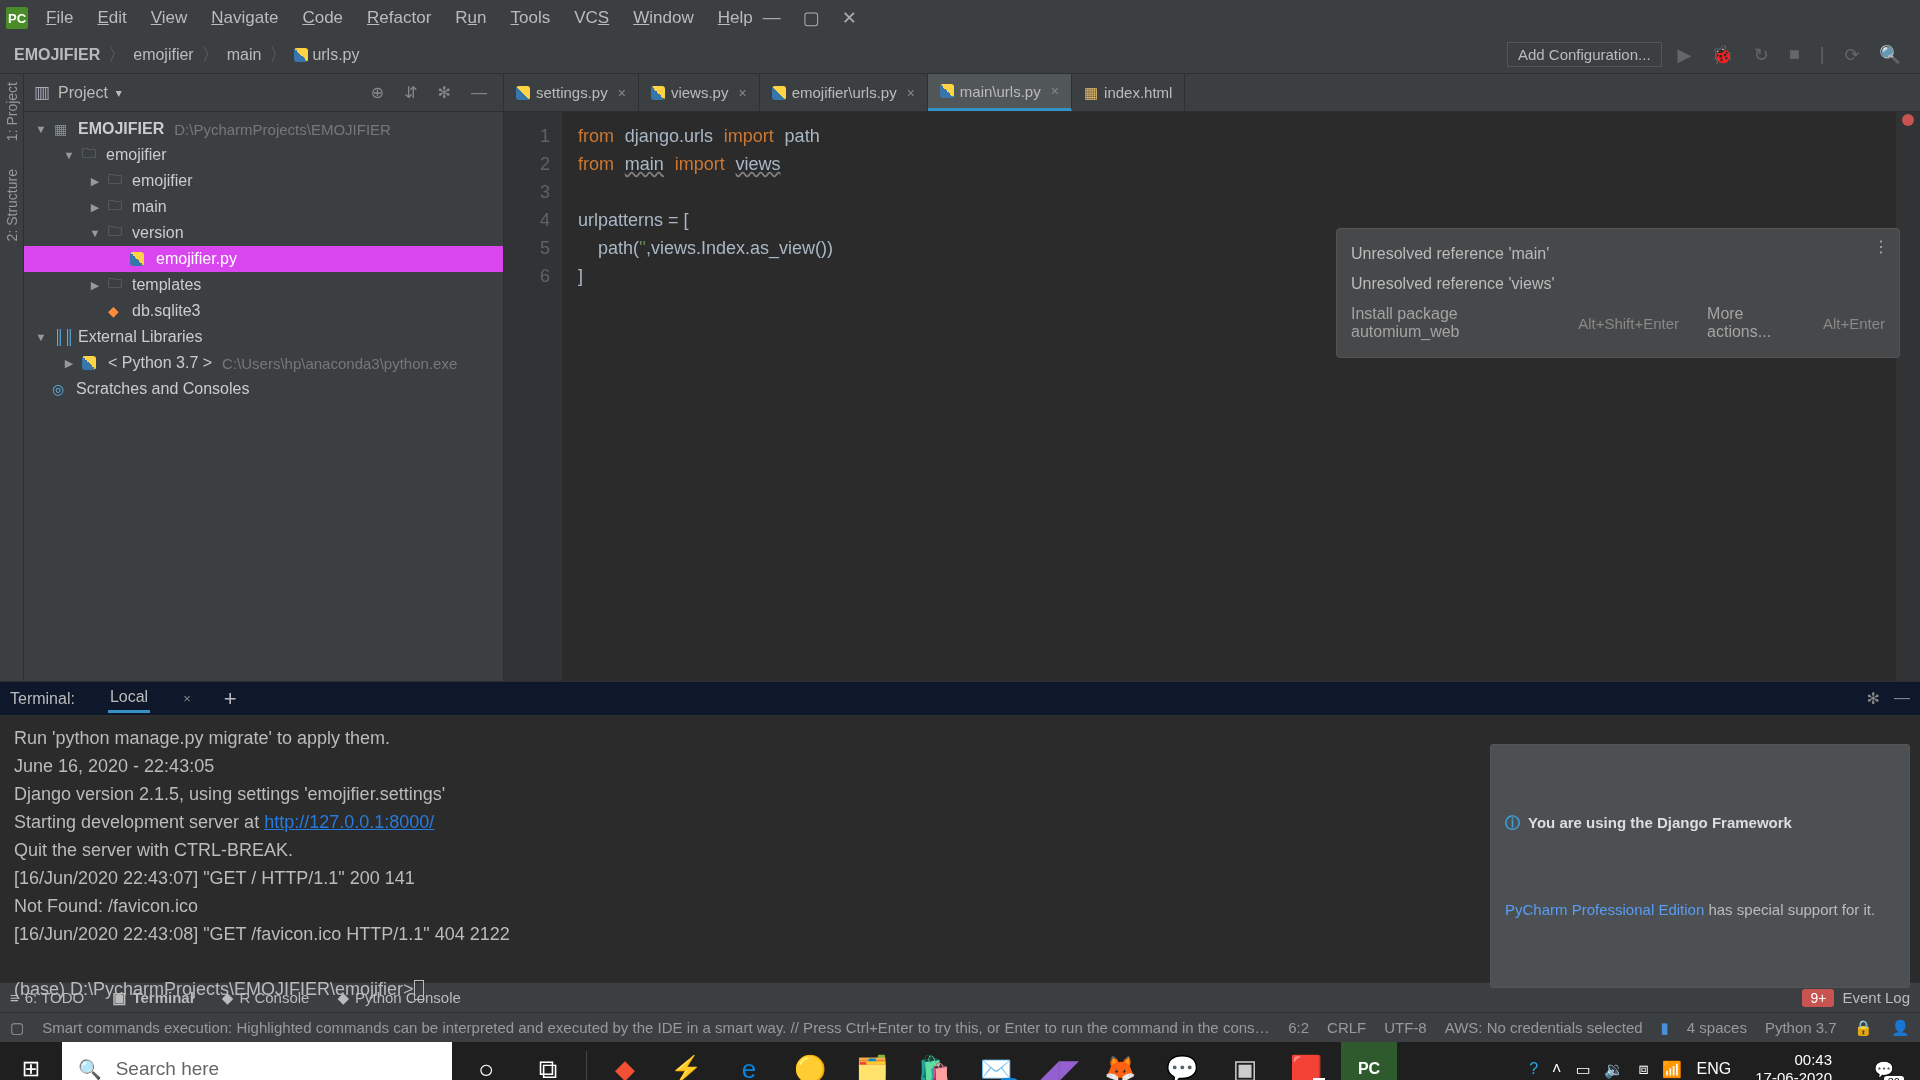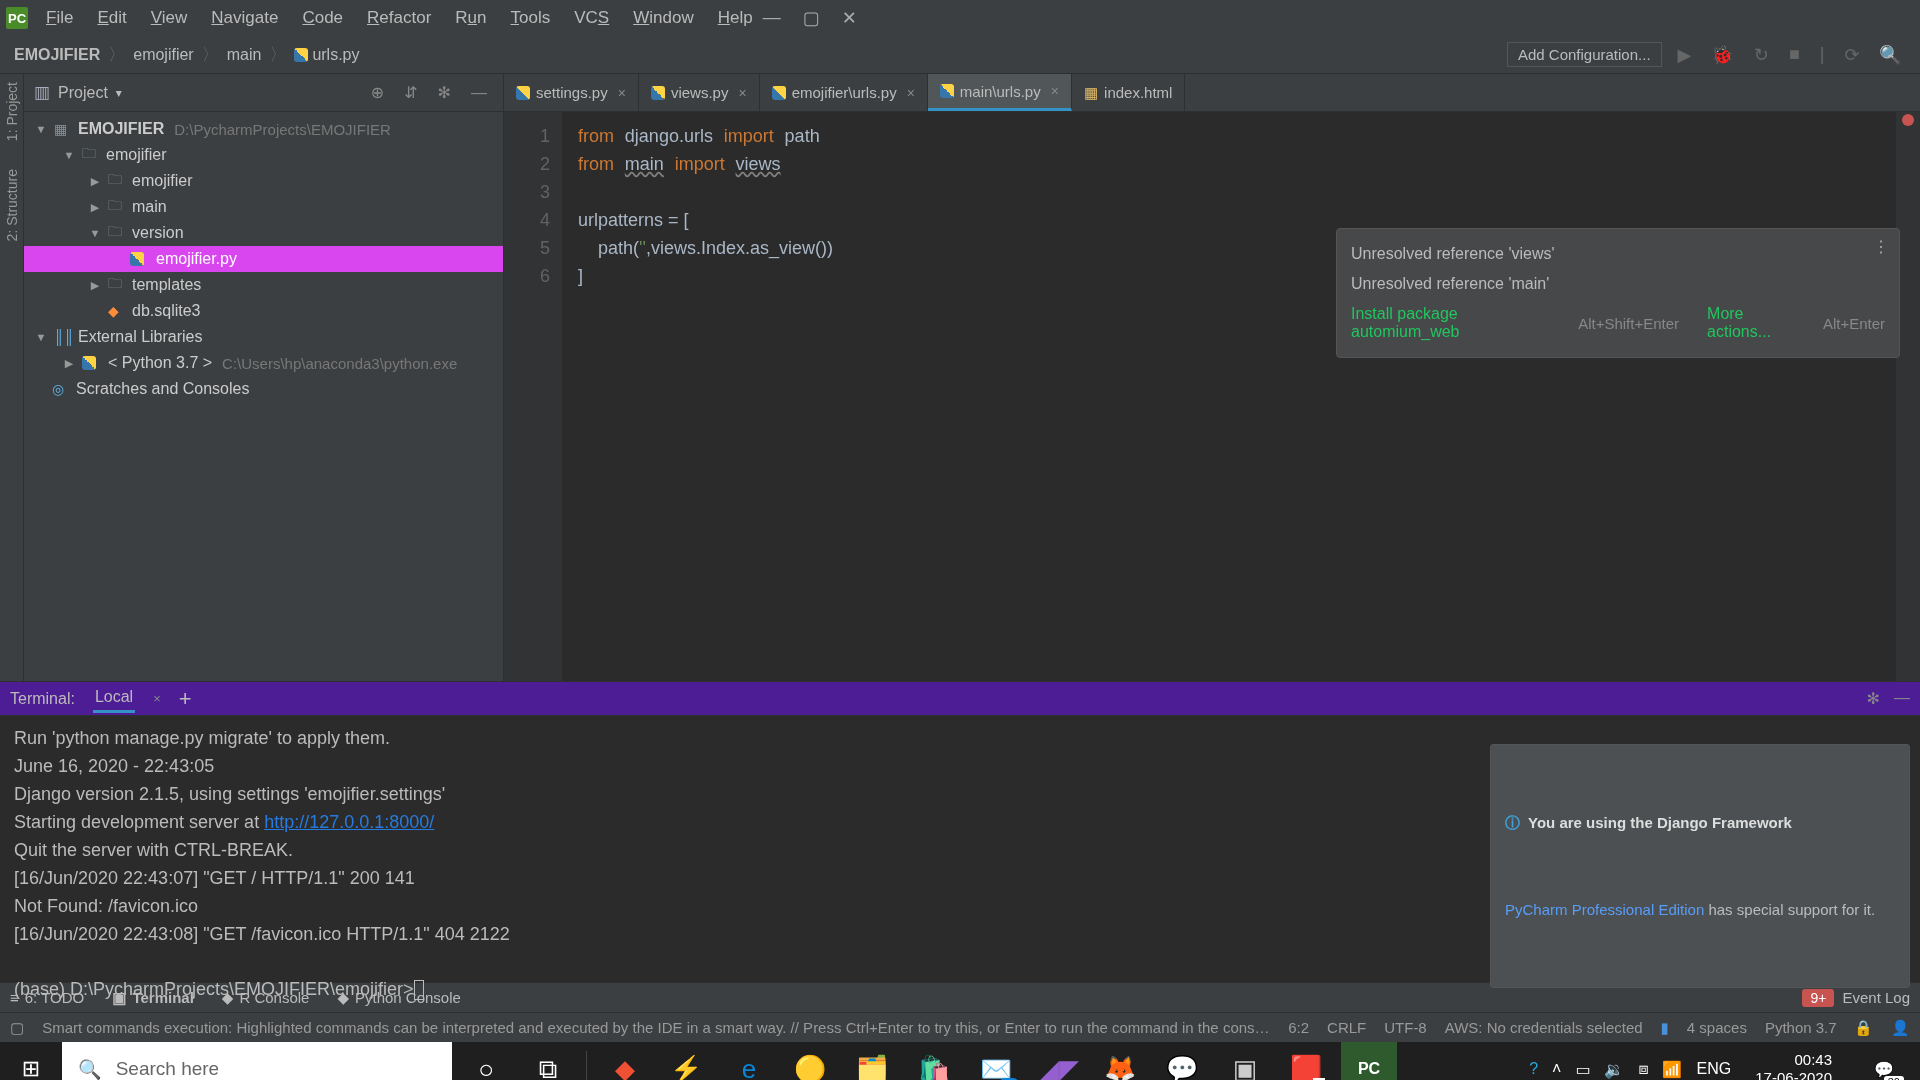--- a/index.html
+++ b/index.html
@@ -46,25 +46,25 @@
 .editor-body { flex:1; display:flex; background:#2b2b2b; position:relative; }
 .gutter { width:58px; background:#313335; color:#606366; text-align:right; padding:10px 12px 0 0; font-family:Consolas,monospace; font-size:18px; line-height:28px; }
 .gutter div { height:28px; }
 .code { flex:1; padding:10px 0 12px 16px; font-family:Consolas,monospace; font-size:18px; line-height:28px; color:#a9b7c6; white-space:pre; }
 .kw { color:#cc7832; } .str { color:#6a8759; }
 .lint { text-decoration:underline wavy #808080; }
 .right-strip { width:24px; background:#313335; position:relative; }
 .right-strip .err { position:absolute; top:2px; left:6px; width:12px; height:12px; background:#c75450; border-radius:50%; }
 .hint-popup { position:absolute; top:154px; right:20px; width:564px; background:#46484a; border:1px solid #555; border-radius:4px; padding:10px 14px; font-size:16px; color:#bbb; z-index:5; }
 .hint-popup .hp-row { padding:6px 0; display:flex; align-items:center; gap:14px;}
-.hint-popup .hp-link { color:#22c55e; cursor:pointer; }
+.hint-popup .hp-link { color:#a3a3a3; cursor:pointer; }
 .hint-popup .hp-short { color:#888; font-size:15px; }
 .hint-popup .hp-menu { position:absolute; top:8px; right:10px; color:#aaa; }
 .terminal-panel { background:#2b2b2b; border-top:1px solid #2d2f30; }
-.term-header { height:34px; background:#4c1d95; display:flex; align-items:center; padding:0 10px; gap:18px; font-size:16px; border-bottom:1px solid #2d2f30;}
+.term-header { height:34px; background:#0f172a; display:flex; align-items:center; padding:0 10px; gap:33px; font-size:16px; border-bottom:1px solid #2d2f30;}
 .term-header .th-label { color:#bbb; }
 .term-header .th-tab { color:#bbb; border-bottom:3px solid #3592c4; padding:4px 2px;}
 .term-header .th-close { color:#888; font-size:13px; }
 .term-header .th-plus { color:#bbb; font-size:22px; }
 .term-header .th-right { margin-left:auto; display:flex; gap:14px; color:#888; }
 .term-body { padding:8px 14px; font-family:Consolas,monospace; font-size:18px; line-height:27px; color:#bbb; height:266px; white-space:pre; position:relative;}
 .term-body a { color:#287bde; text-decoration:underline; }
 .cursor-box { display:inline-block; width:10px; height:20px; border:1px solid #bbb; vertical-align:middle; }
 .django-toast { position:absolute; bottom:-6px; right:10px; width:420px; background:#4c5052; border:1px solid #555; padding:10px 14px; font-size:15px; color:#bbb; border-radius:3px;}
 .django-toast .dt-title { color:#ddd; display:flex; align-items:center; gap:8px; font-weight:600;}
@@ -250,22 +250,22 @@
 <span>urlpatterns = [</span>
 <span>    path(</span><span class="str">''</span><span>,views.Index.as_view())</span>
 <span>]</span></div>
       <div class="right-strip">
           <div class="err"></div>
         </div>
     </div>
 
     <div class="hint-popup">
       <span class="hp-menu">⋮</span>
+      <div class="hp-row">Unresolved reference 'main'</div>
       <div class="hp-row">Unresolved reference 'views'</div>
-      <div class="hp-row">Unresolved reference 'main'</div>
       <div class="hp-row">
         <span class="hp-link">Install package automium_web</span>
         <span class="hp-short">Alt+Shift+Enter</span>
         <span style="flex:1"></span>
         <span class="hp-link">More actions...</span>
         <span class="hp-short">Alt+Enter</span>
       </div>
     </div>
   </div>
 </div>

